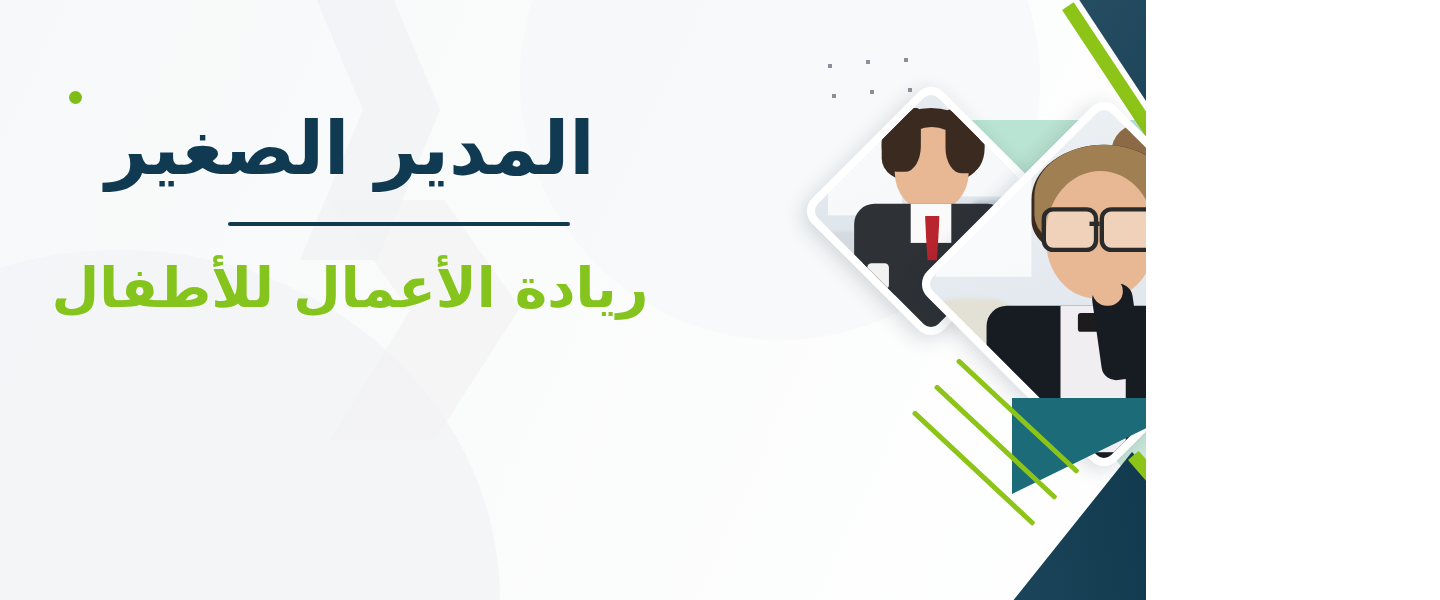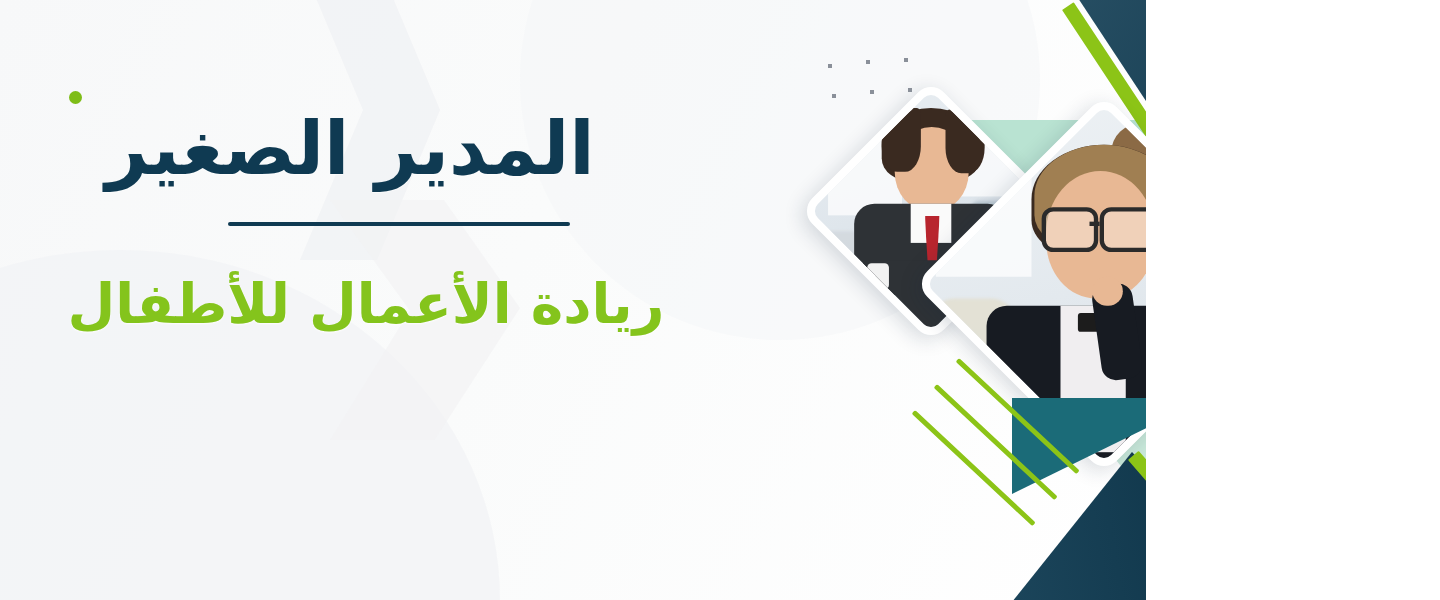--- a/index.html
+++ b/index.html
@@ -57,21 +57,21 @@
   }
   .title-sub{
     position:absolute;
     left:0;top:148px;
     width:700px;
     text-align:center;
     font-size:55px;
     font-weight:700;
     color:#84c41c;
     line-height:1.1;
-    margin:16px;
+    margin:0;
     text-shadow:0 1px 2px rgba(255,255,255,.9);
   }
   .green-dot{
     position:absolute;
     left:69px;top:91px;
     width:13px;height:13px;
     border-radius:50%;
     background:#7ebd17;
   }
 

